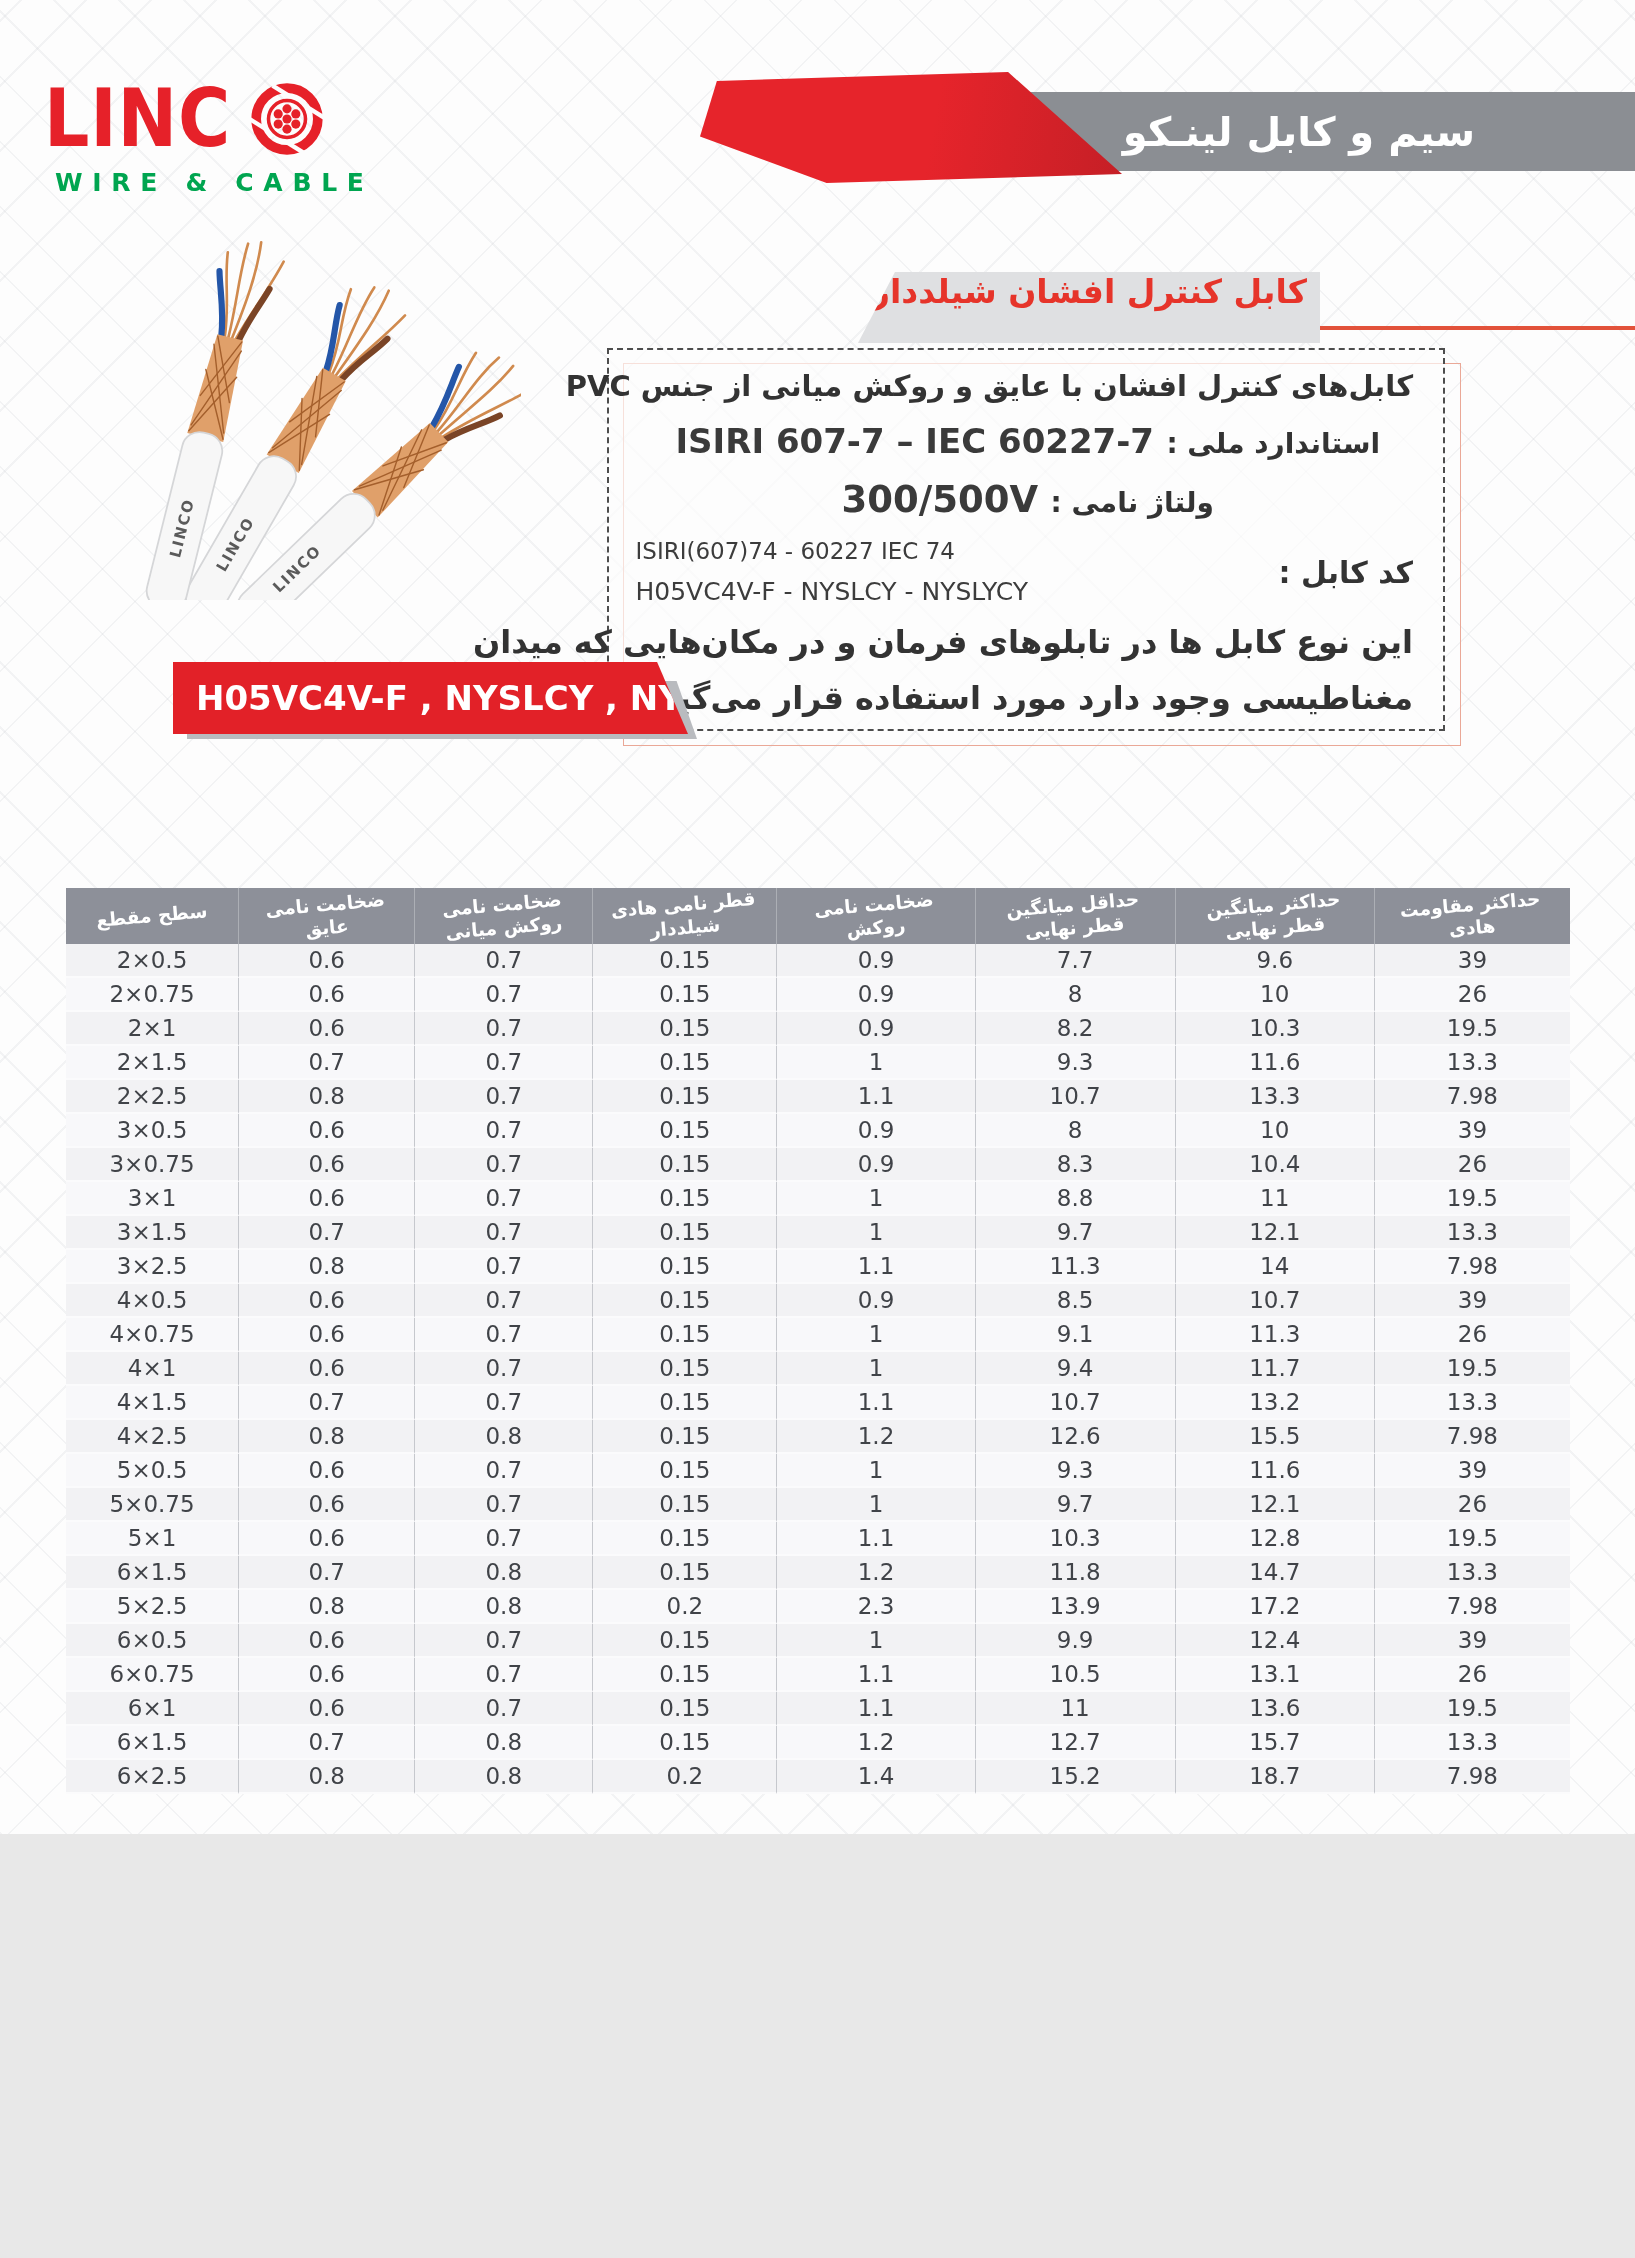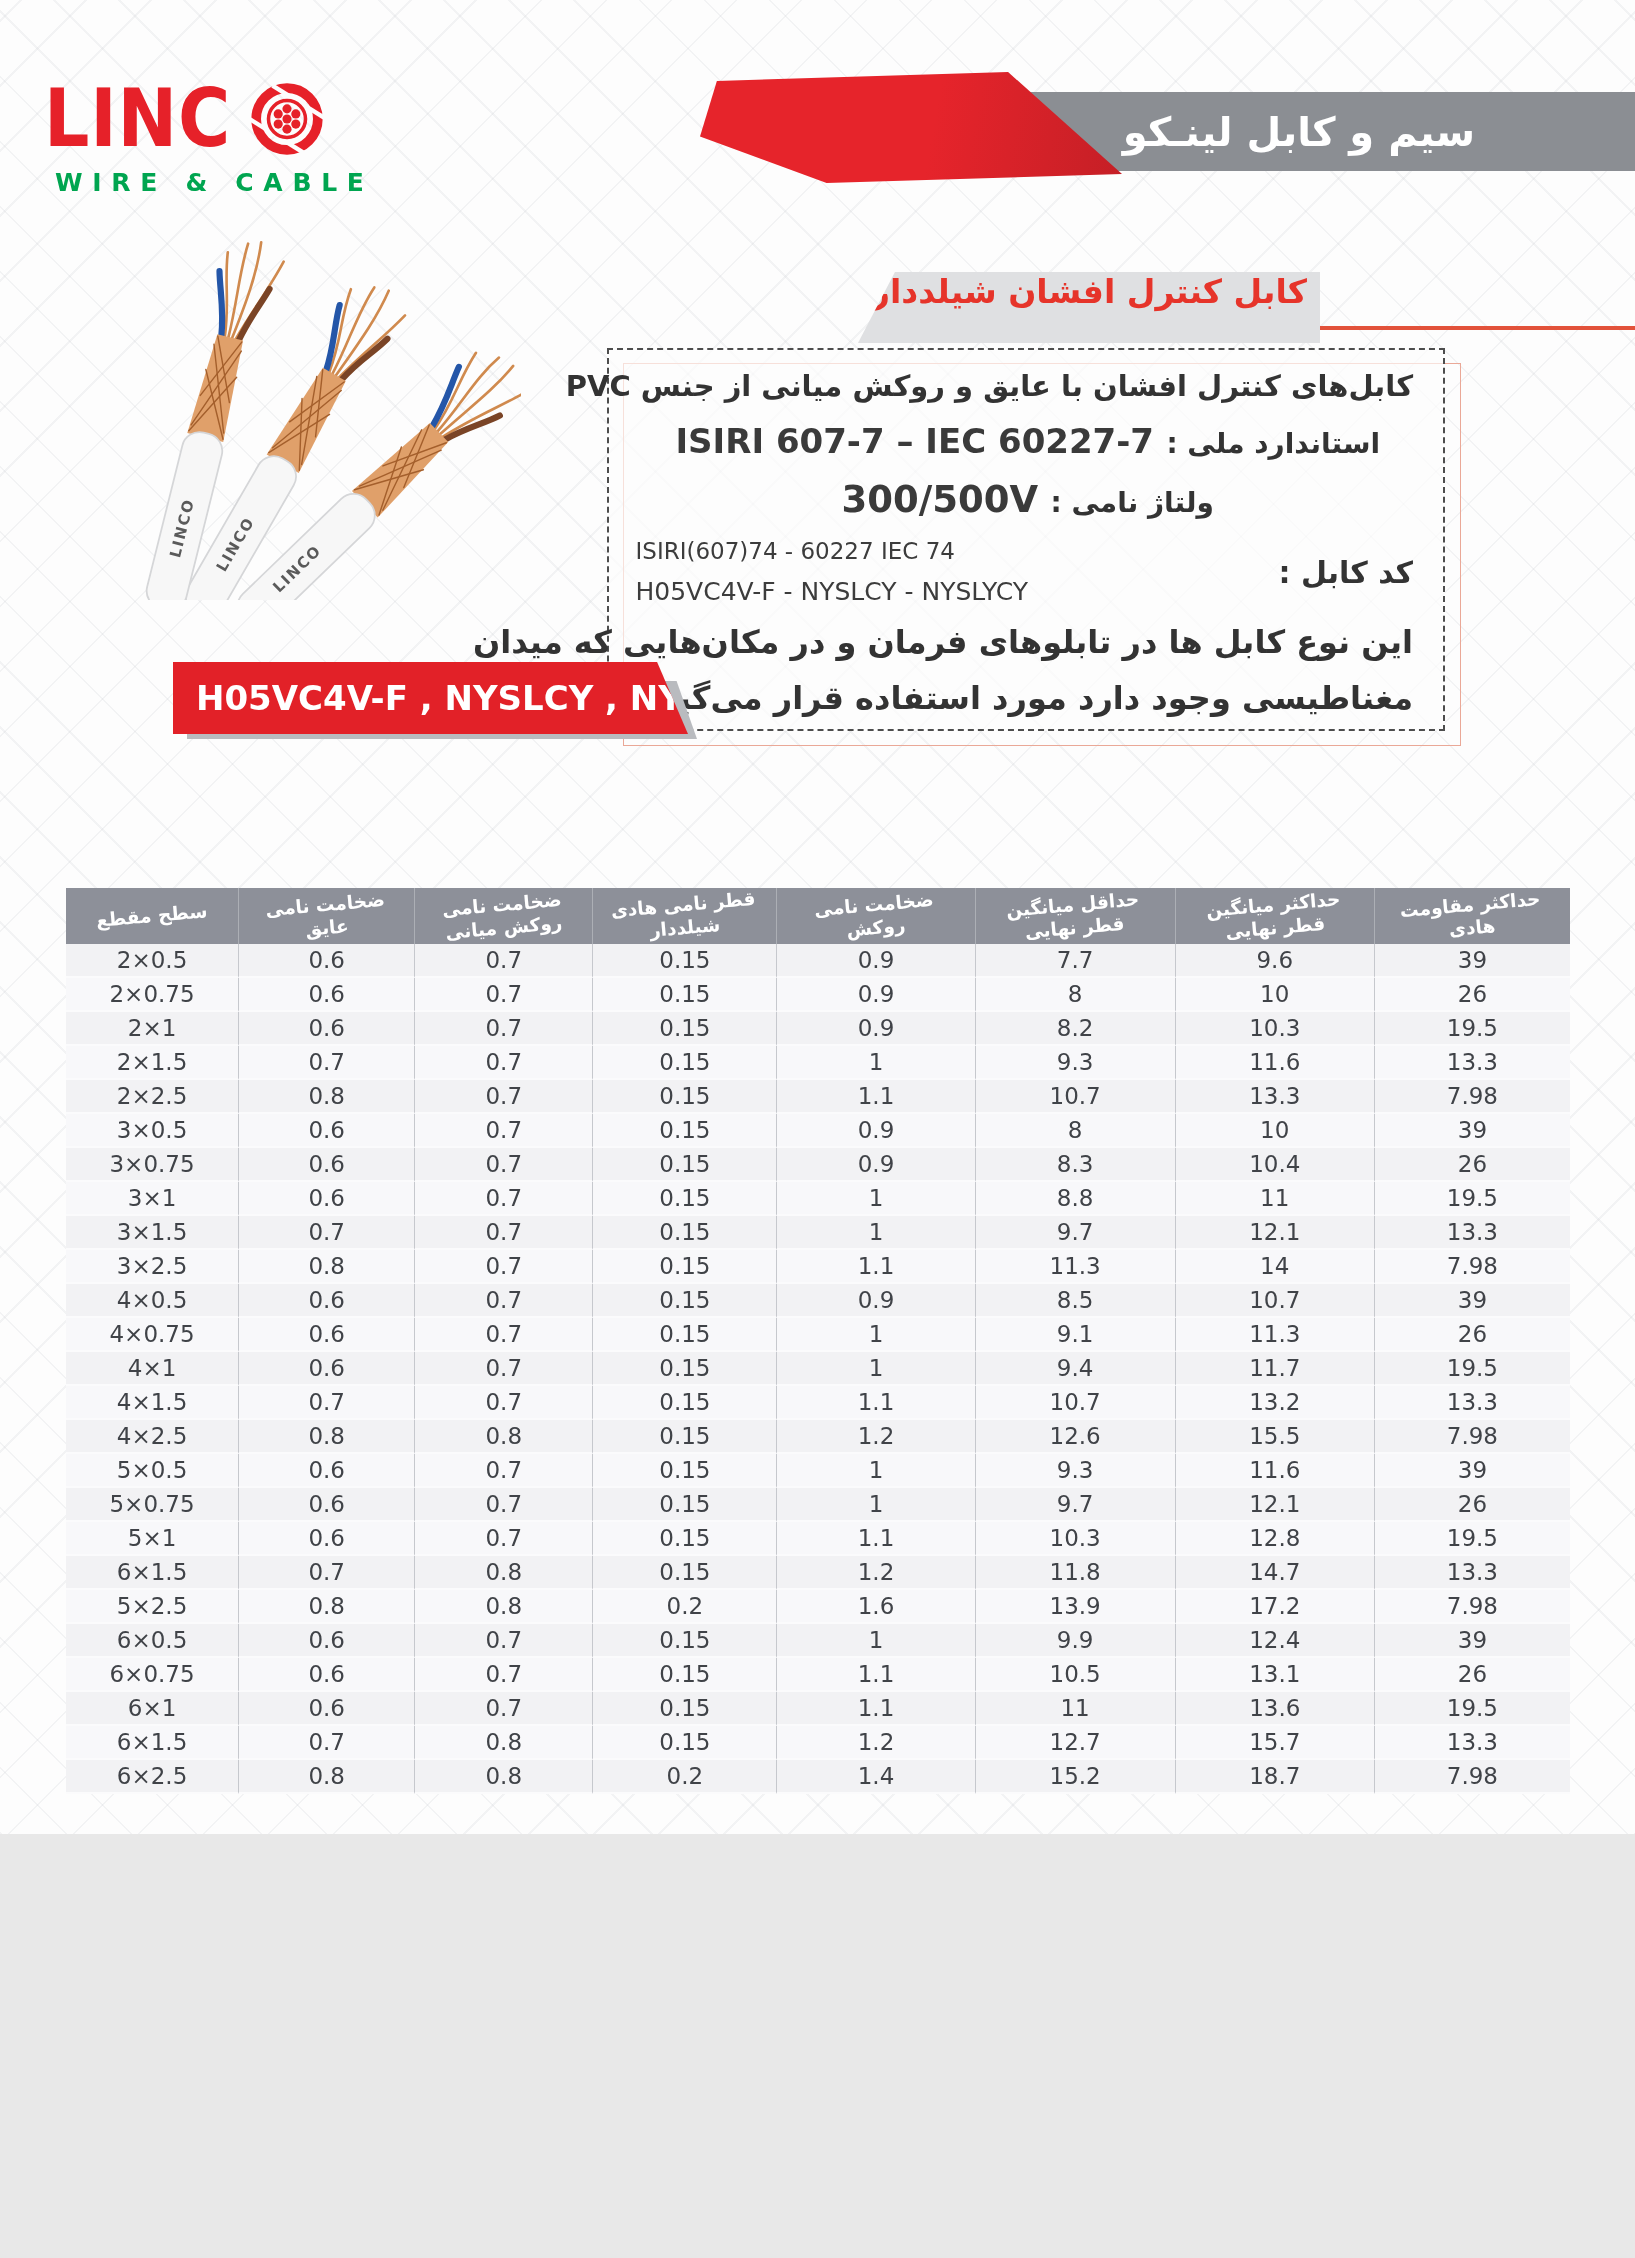--- a/index.html
+++ b/index.html
@@ -473,21 +473,21 @@
             <td>1.2</td>
             <td>11.8</td>
             <td>14.7</td>
             <td>13.3</td>
           </tr>
           <tr>
             <td>5×2.5</td>
             <td>0.8</td>
             <td>0.8</td>
             <td>0.2</td>
-            <td>1.6</td>
+            <td>2.3</td>
             <td>13.9</td>
             <td>17.2</td>
             <td>7.98</td>
           </tr>
           <tr>
             <td>6×0.5</td>
             <td>0.6</td>
             <td>0.7</td>
             <td>0.15</td>
             <td>1</td>

